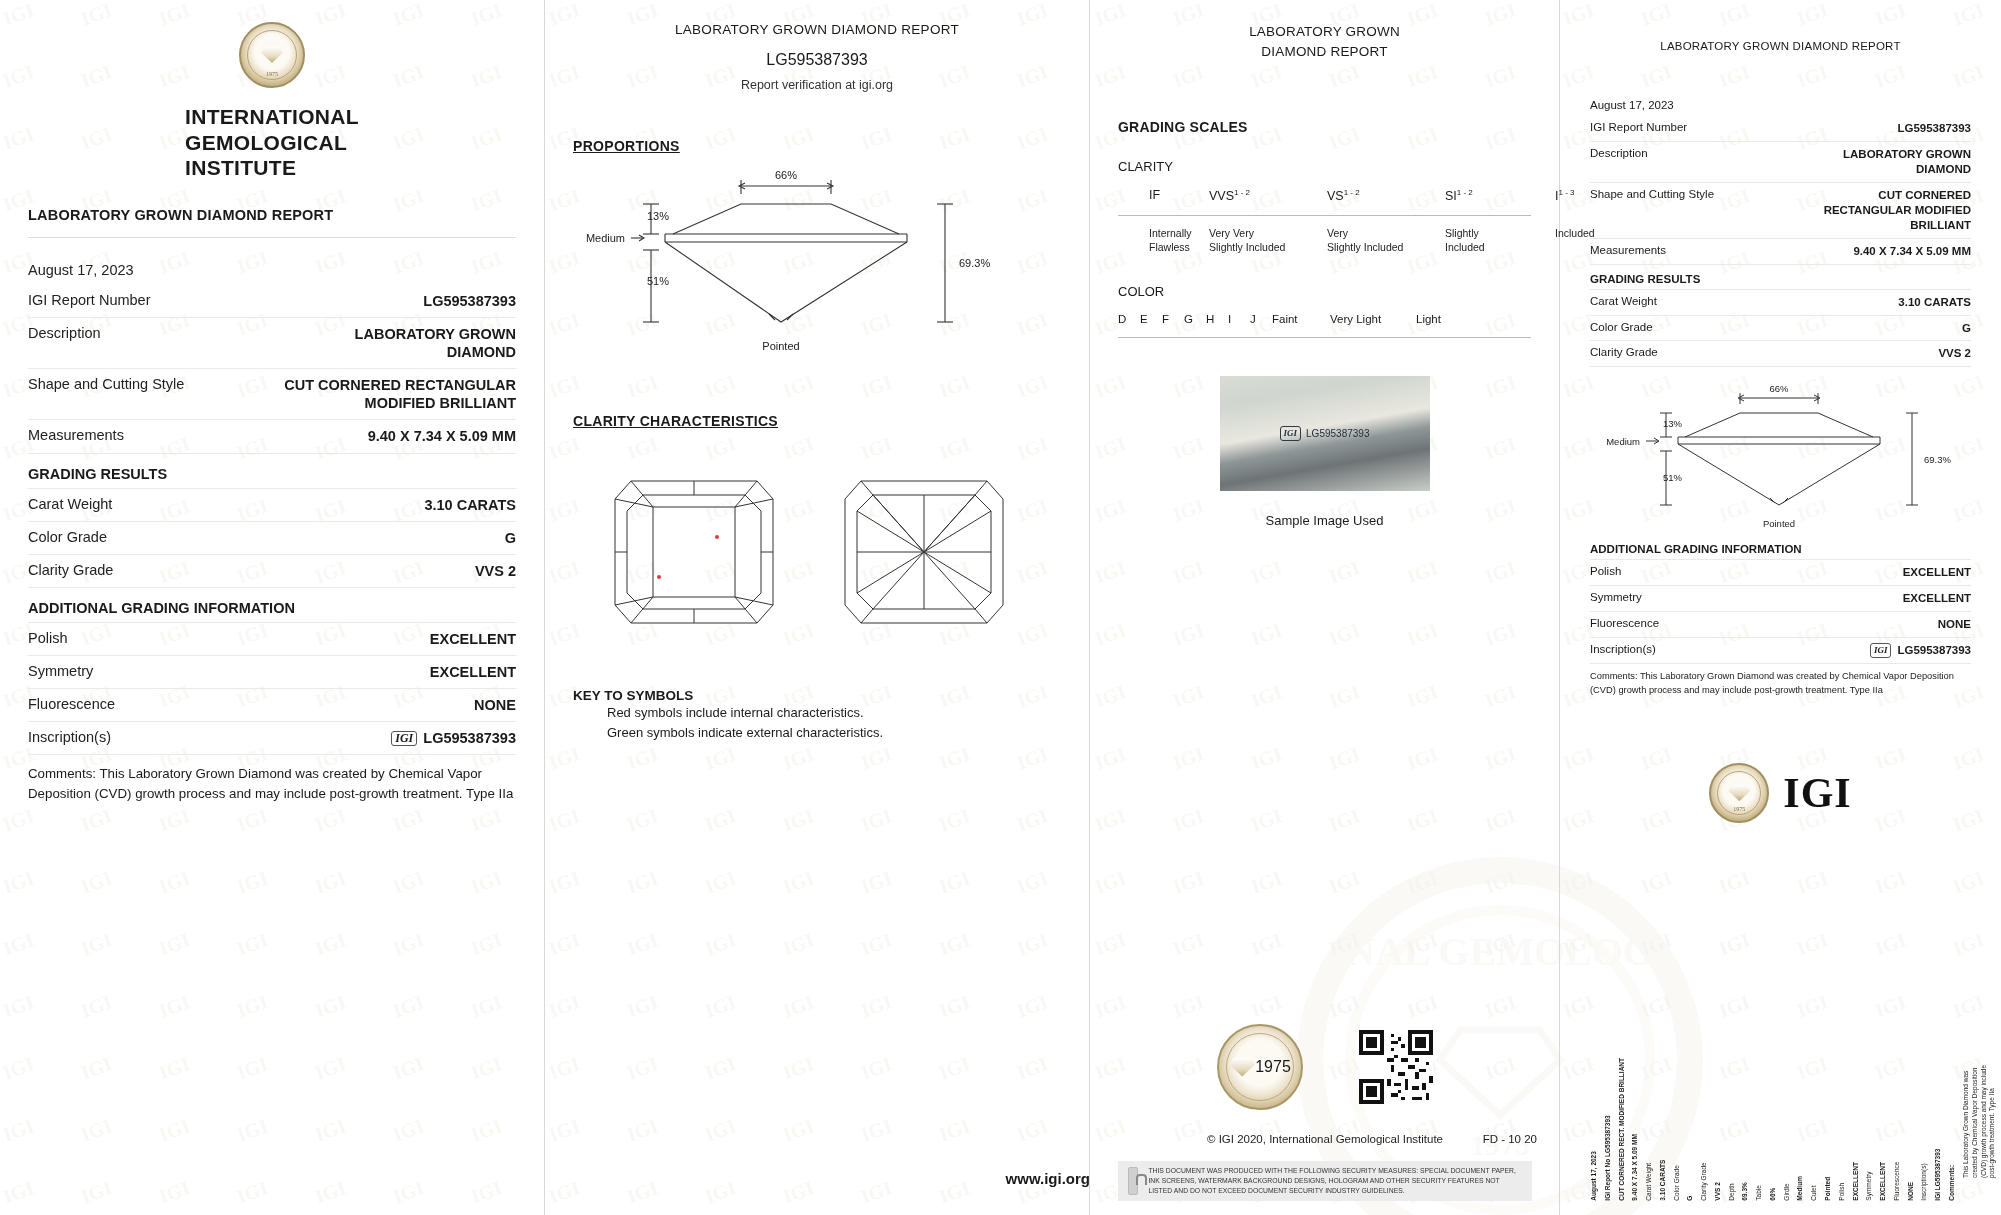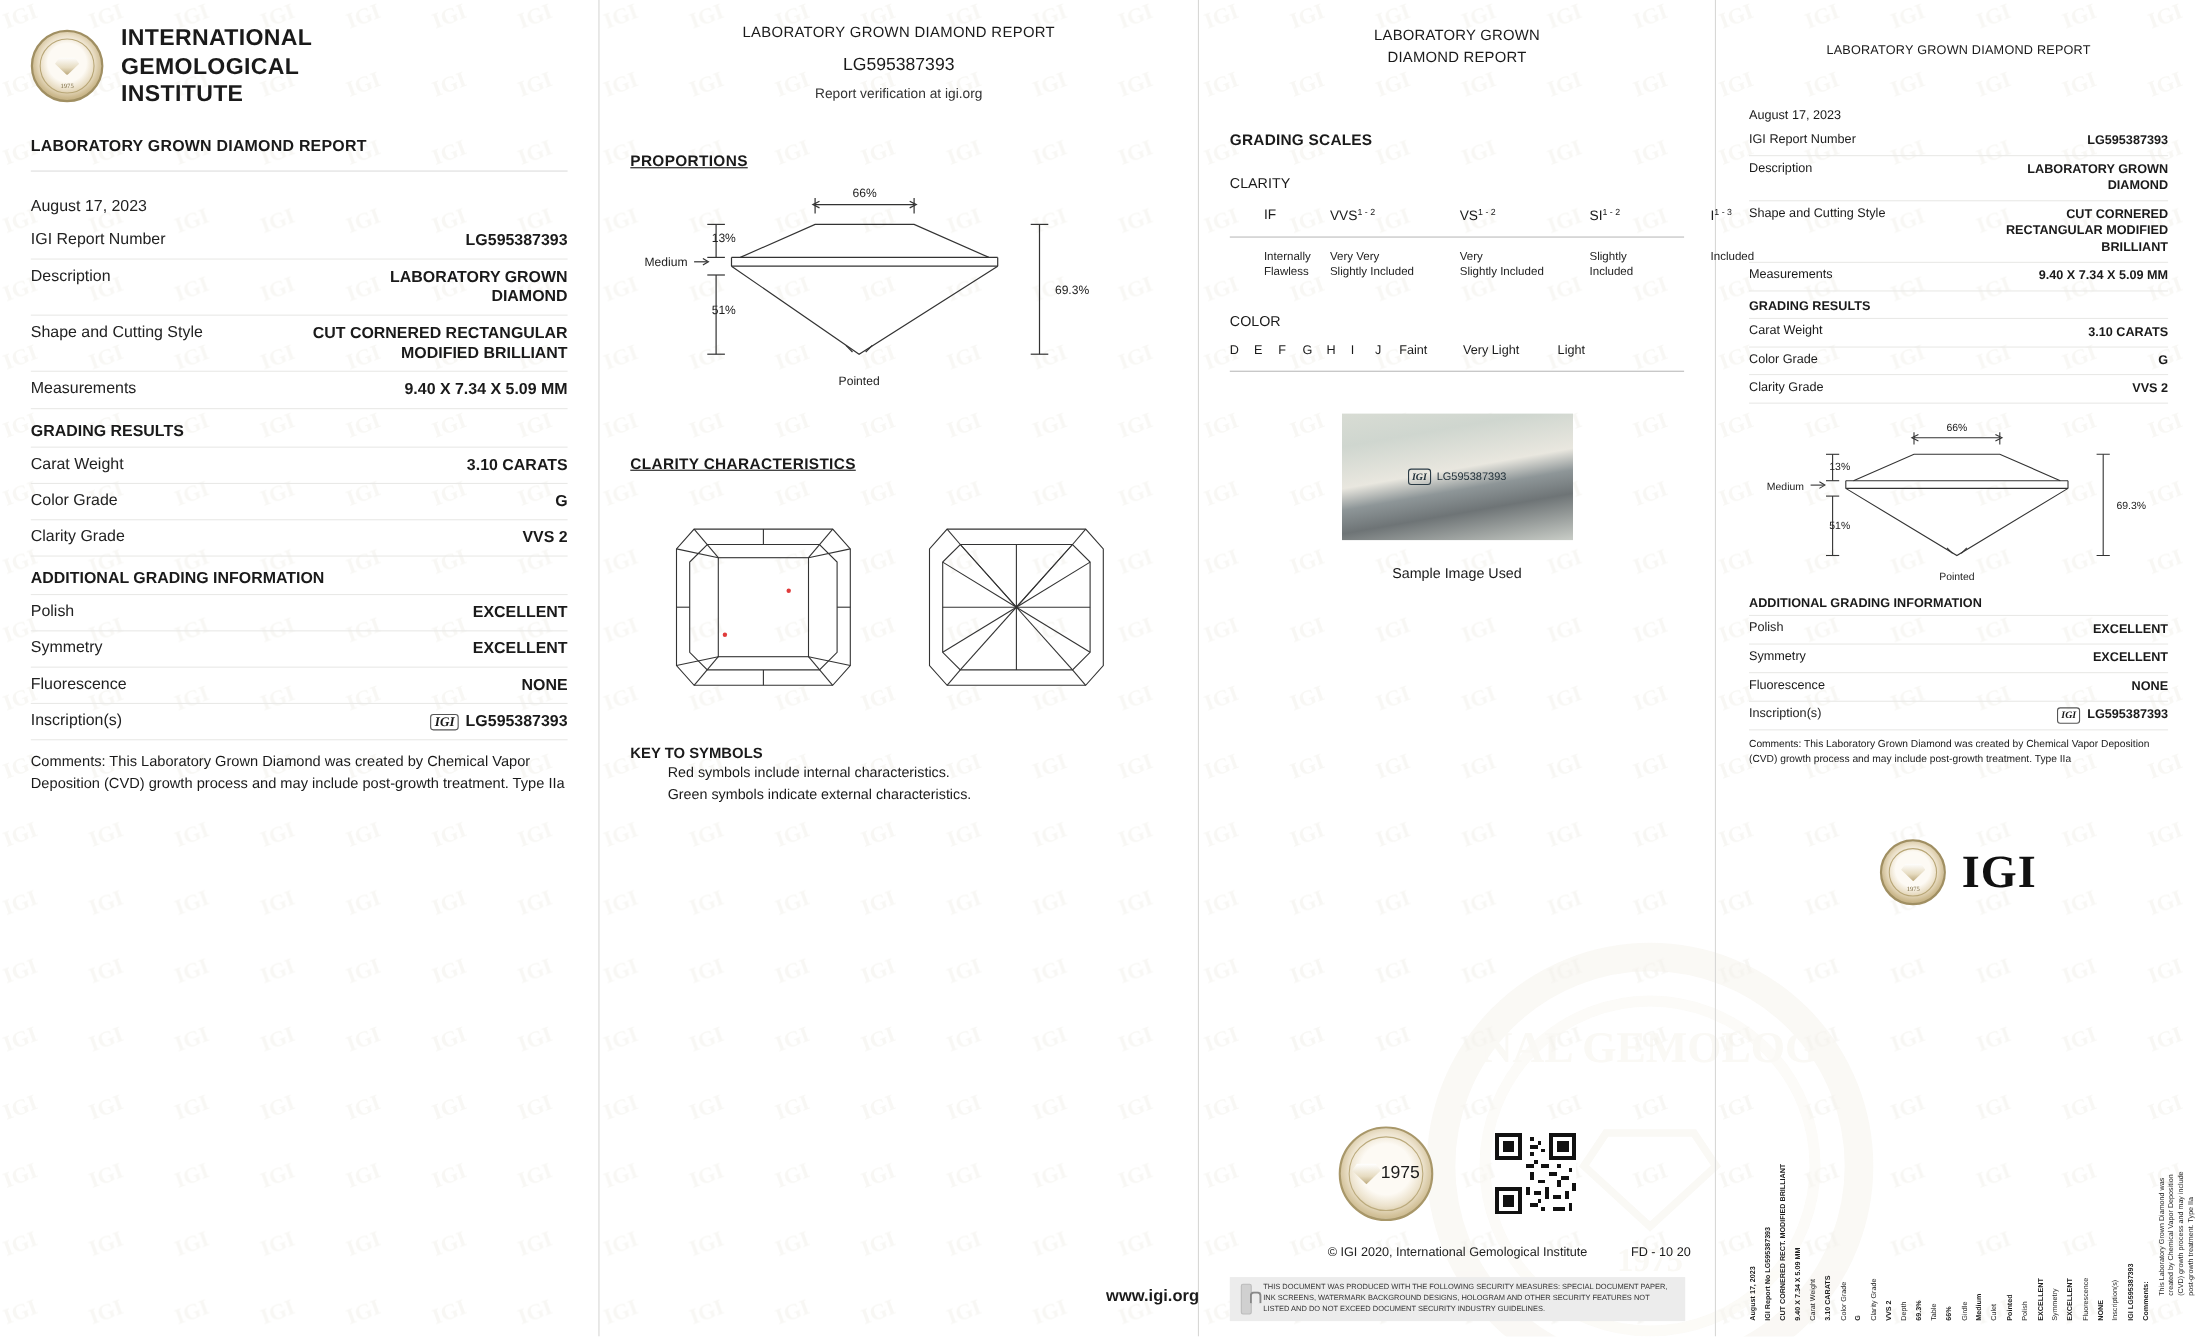--- a/index.html
+++ b/index.html
@@ -33,21 +33,21 @@
     position: relative;
     z-index: 2;
     box-sizing: border-box;
   }
   .col1 { width: 545px; padding: 22px 28px 0 28px; border-right: 1px solid #d8d8d6; }
   .col2 { width: 545px; padding: 22px 28px 0 28px; border-right: 1px solid #d8d8d6; }
   .col3 { width: 470px; padding: 22px 28px 0 28px; border-right: 1px solid #d8d8d6; }
   .col4 { width: 441px; padding: 40px 30px 0 30px; }
 
   
-  .logo-row { display: flex; align-items: center; gap: 16px; margin-bottom: 26px; }
+  .logo-row { display: flex; align-items: center; gap: 16px; margin-bottom: 26px; flex-direction: column; }
   .seal {
     width: 62px; height: 62px; flex: 0 0 62px;
     border-radius: 50%;
     background: radial-gradient(circle at 50% 45%, #fdfaf4 38%, #e8dcc2 55%, #cbb88c 70%, #b9a678 82%, #8d7c52 100%);
     border: 2px solid #a08f62;
     position: relative;
     display: flex; align-items: center; justify-content: center;
   }
   .seal:before {
     content: "";
@@ -121,21 +121,21 @@
   
   .c2head { text-align: center; font-size: 13.5px; letter-spacing: .3px; }
   .c2num { text-align: center; font-size: 16px; margin-top: 14px; }
   .c2verify { text-align: center; font-size: 12.5px; color: #333; margin-top: 9px; }
   .blk-title { font-weight: bold; font-size: 14px; letter-spacing: .3px; margin: 46px 0 0 0; text-decoration: underline; }
 
   .prop-wrap { position: relative; height: 195px; margin-top: 18px; }
   svg { overflow: visible; }
 
   .cc-wrap { position: relative; height: 200px; margin-top: 26px; display:flex; gap: 40px; justify-content:center; }
-  .key-title { font-weight: bold; font-size: 13.5px; margin-top: 22px; }
+  .key-title { font-weight: bold; font-size: 13.5px; margin-top: 33px; }
   .key-line { font-size: 13px; margin-left: 34px; line-height: 1.5; }
   .www { position: absolute; bottom: 28px; left: 0; width: 545px; text-align: right; font-weight: bold; font-size: 15px; }
 
   
   .c3head { text-align: center; font-size: 13.5px; line-height: 1.5; letter-spacing: .2px; }
   .gs-title { font-weight: bold; font-size: 14px; margin: 56px 0 24px 0; letter-spacing: .2px; }
   .scale-label { font-weight: normal; font-size: 13px; margin-bottom: 14px; }
   .clarity-grid { display: grid; grid-template-columns: 60px 118px 118px 110px 90px; font-size: 11.5px; margin-left: 31px; }
   .cg-top { font-size: 12.5px; padding-bottom: 12px; }
   .cg-top sup { font-size: 8px; }

